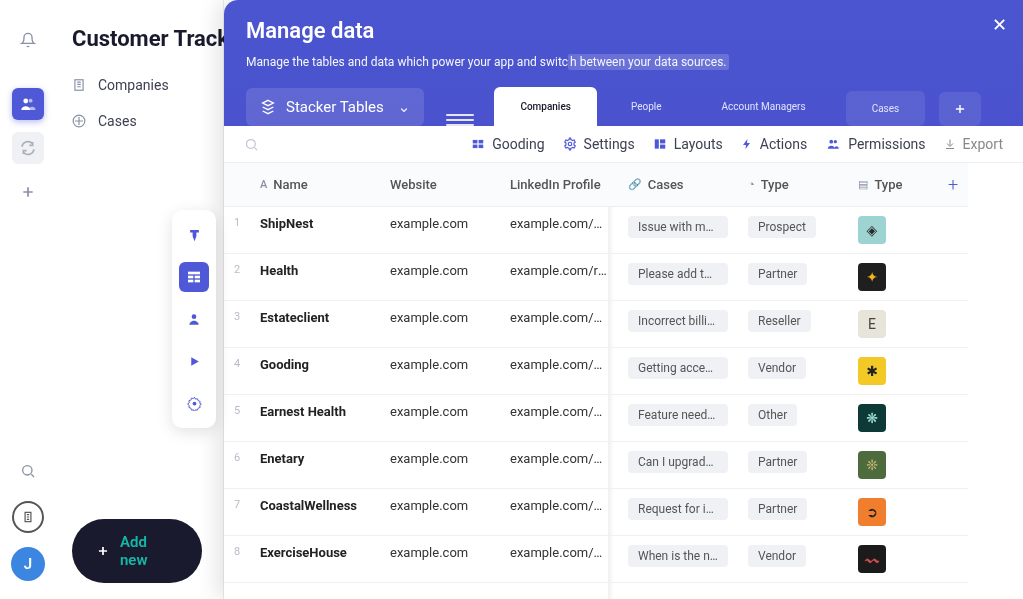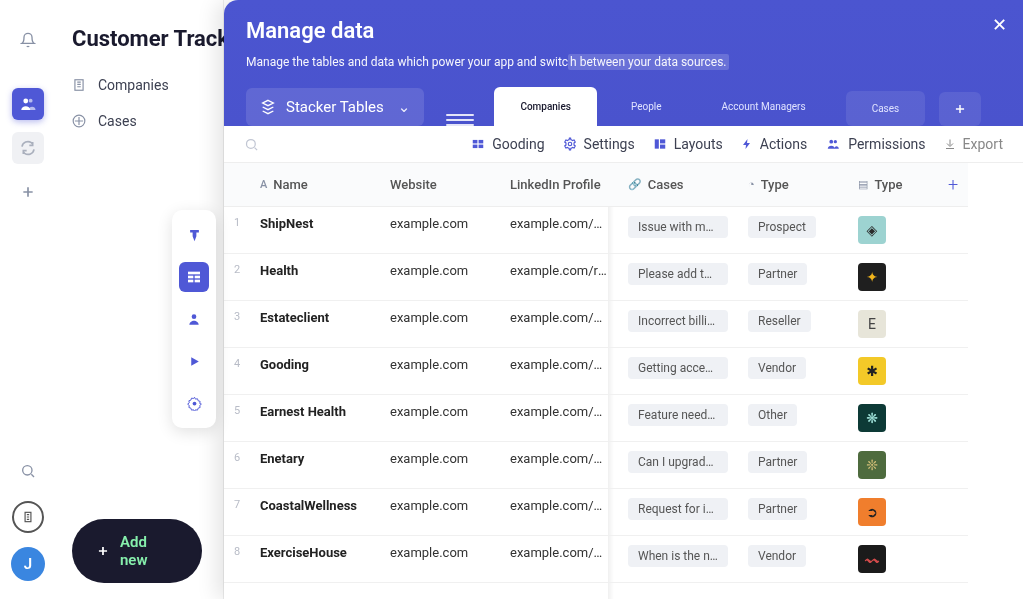--- a/index.html
+++ b/index.html
@@ -15,21 +15,21 @@
 .avatar-bottom { width:34px; height:34px; border-radius:50%; background:#3a86e0; color:#fff; display:flex; align-items:center; justify-content:center; font-weight:600; font-size:15px; }
 .org-icon { width:32px; height:32px; border-radius:50%; border:2px solid #555; display:flex; align-items:center; justify-content:center; }
 
 
 .sidebar { width: 168px; background: #fff; border-right: 1px solid #eee; display:flex; flex-direction:column; }
 .brand-box { height: 52px; display:flex; align-items:center; justify-content:center; }
 .brand-box .logo-rect { border:1px solid #333; padding:2px 6px; font-size:10px; font-weight:700; line-height:1.05; text-align:left; }
 .app-title { font-size:22px; font-weight:700; padding: 26px 16px 16px 16px; color:#1a1a2e; white-space:nowrap; }
 .nav-item { display:flex; align-items:center; gap:10px; padding: 10px 16px; color:#3d4152; cursor:pointer; font-size:14px; }
 .nav-item .nico { width:16px; color:#8891a5; }
-.add-new-pill { background:#1a1a2e; color:#86efac; border-radius:32px; padding:14px 24px; margin: auto 0 16px 16px; display:flex; align-items:center; gap:10px; font-size:15px; font-weight:600; width:130px; cursor:pointer; justify-content:flex-end;}
+.add-new-pill { background:#1a1a2e; color:#14b8a6; border-radius:32px; padding:14px 24px; margin: auto 0 16px 16px; display:flex; align-items:center; gap:10px; font-size:15px; font-weight:600; width:130px; cursor:pointer; justify-content:flex-end;}
 
 
 .float-panel { position:absolute; left: 172px; top: 210px; width:44px; padding:10px 0; background:#fff; border-radius:10px; box-shadow: 0 4px 16px rgba(0,0,0,0.12); display:flex; flex-direction:column; align-items:center; gap:12px; z-index:20; }
 .float-item { width:30px; height:30px; border-radius:6px; display:flex; align-items:center; justify-content:center; color:#4f58d6; cursor:pointer; }
 .float-item.active { background:#4f58d6; color:#fff; }
 
 
 .modal { position:absolute; left:224px; top:0; right:0; bottom:0; background:#fff; box-shadow:-8px 0 20px rgba(0,0,0,0.1); display:flex; flex-direction:column; z-index:10; border-top-left-radius:14px; overflow:hidden;}
 .modal-header { background: linear-gradient(180deg, #4b55d0 0%, #4a53cd 100%); color:#fff; padding: 18px 24px 0 22px; }
 .modal-title { font-size:22px; font-weight:600; }

